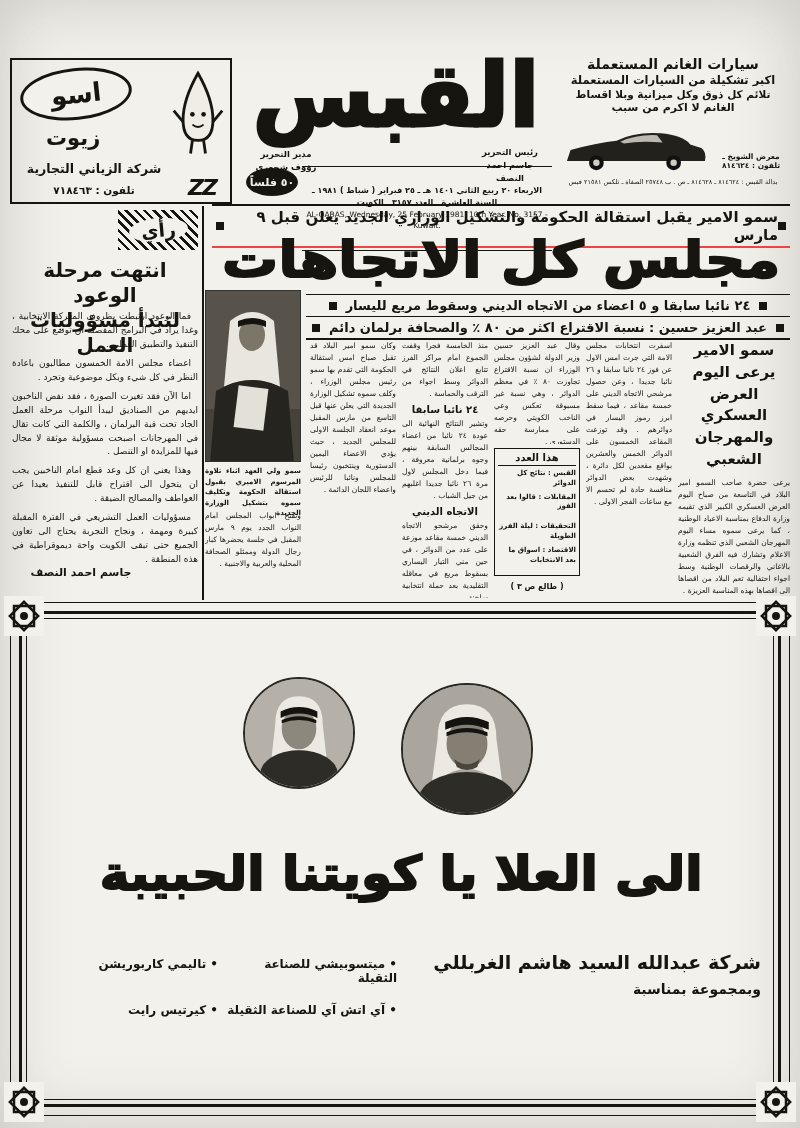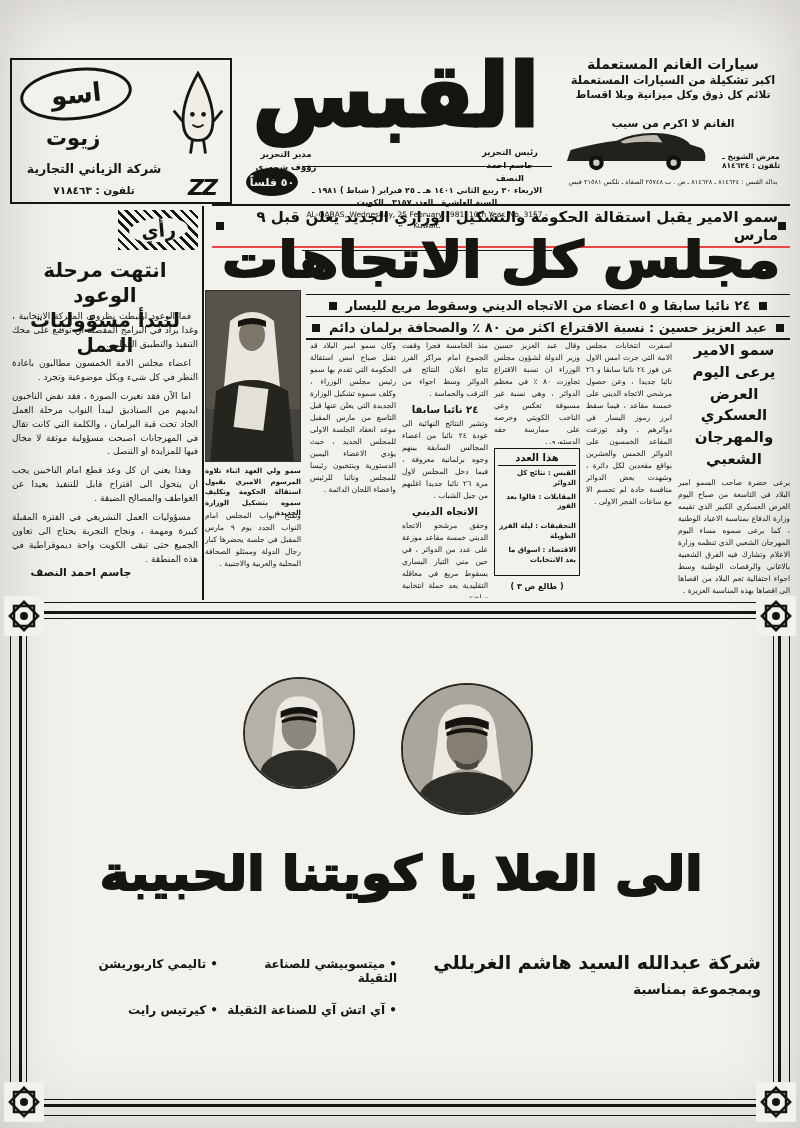--- a/index.html
+++ b/index.html
@@ -66,21 +66,21 @@
 
   <div class="abs" style="left:302px;top:166px;width:250px;border-top:1.5px solid #17150f;border-bottom:1.5px solid #17150f;padding:18px 2px;text-align:center">
     <div style="font-size:8px;font-weight:bold;line-height:1.5">الاربعاء ٢٠ ربيع الثاني ١٤٠١ هـ ـ ٢٥ فبراير ( شباط ) ١٩٨١ ـ السنة العاشرة ـ العدد ٣١٥٧ ـ الكويت</div>
     <div style="font-size:7.5px;line-height:1.5;direction:ltr">AL-QABAS, Wednesday, 25 February 1981, 10th Year. No. 3157 - Kuwait.</div>
   </div>
 
   <div class="abs" style="left:556px;top:56px;width:234px;height:118px">
     <div style="font-size:14px;font-weight:bold;text-align:center">سيارات الغانم المستعملة</div>
     <div style="font-size:11.5px;font-weight:bold;text-align:center;margin-top:1px">اكبر تشكيلة من السيارات المستعملة</div>
     <div style="font-size:10.5px;font-weight:bold;text-align:center;margin-top:1px">تلائم كل ذوق وكل ميزانية وبلا اقساط</div>
-    <div style="font-size:11px;font-weight:bold;text-align:center;margin-top:17px">الغانم لا اكرم من سبب</div>
+    <div style="font-size:11px;font-weight:bold;text-align:center;margin-top:1px">الغانم لا اكرم من سبب</div>
     <svg class="abs" style="left:4px;top:70px" width="150" height="46" viewBox="0 0 160 50">
       <path d="M6 38 L10 26 Q40 18 60 16 Q80 6 108 8 Q132 10 140 20 L152 24 Q158 28 156 38 Z" fill="#23211c"></path>
       <path d="M64 17 Q82 9 104 10 L110 18 Q86 16 68 19 Z" fill="#bdb9b0"></path>
       <circle cx="38" cy="40" r="8" fill="#111"></circle>
         <circle cx="122" cy="40" r="8" fill="#111"></circle>
       <circle cx="38" cy="40" r="3.5" fill="#cfccc4"></circle>
         <circle cx="122" cy="40" r="3.5" fill="#cfccc4"></circle>
     </svg>
     <div class="abs" style="left:156px;top:96px;width:78px;font-size:7.5px;font-weight:bold;text-align:center">معرض الشويخ ـ تلفون : ٨١٤٦٢٤</div>
   </div>

